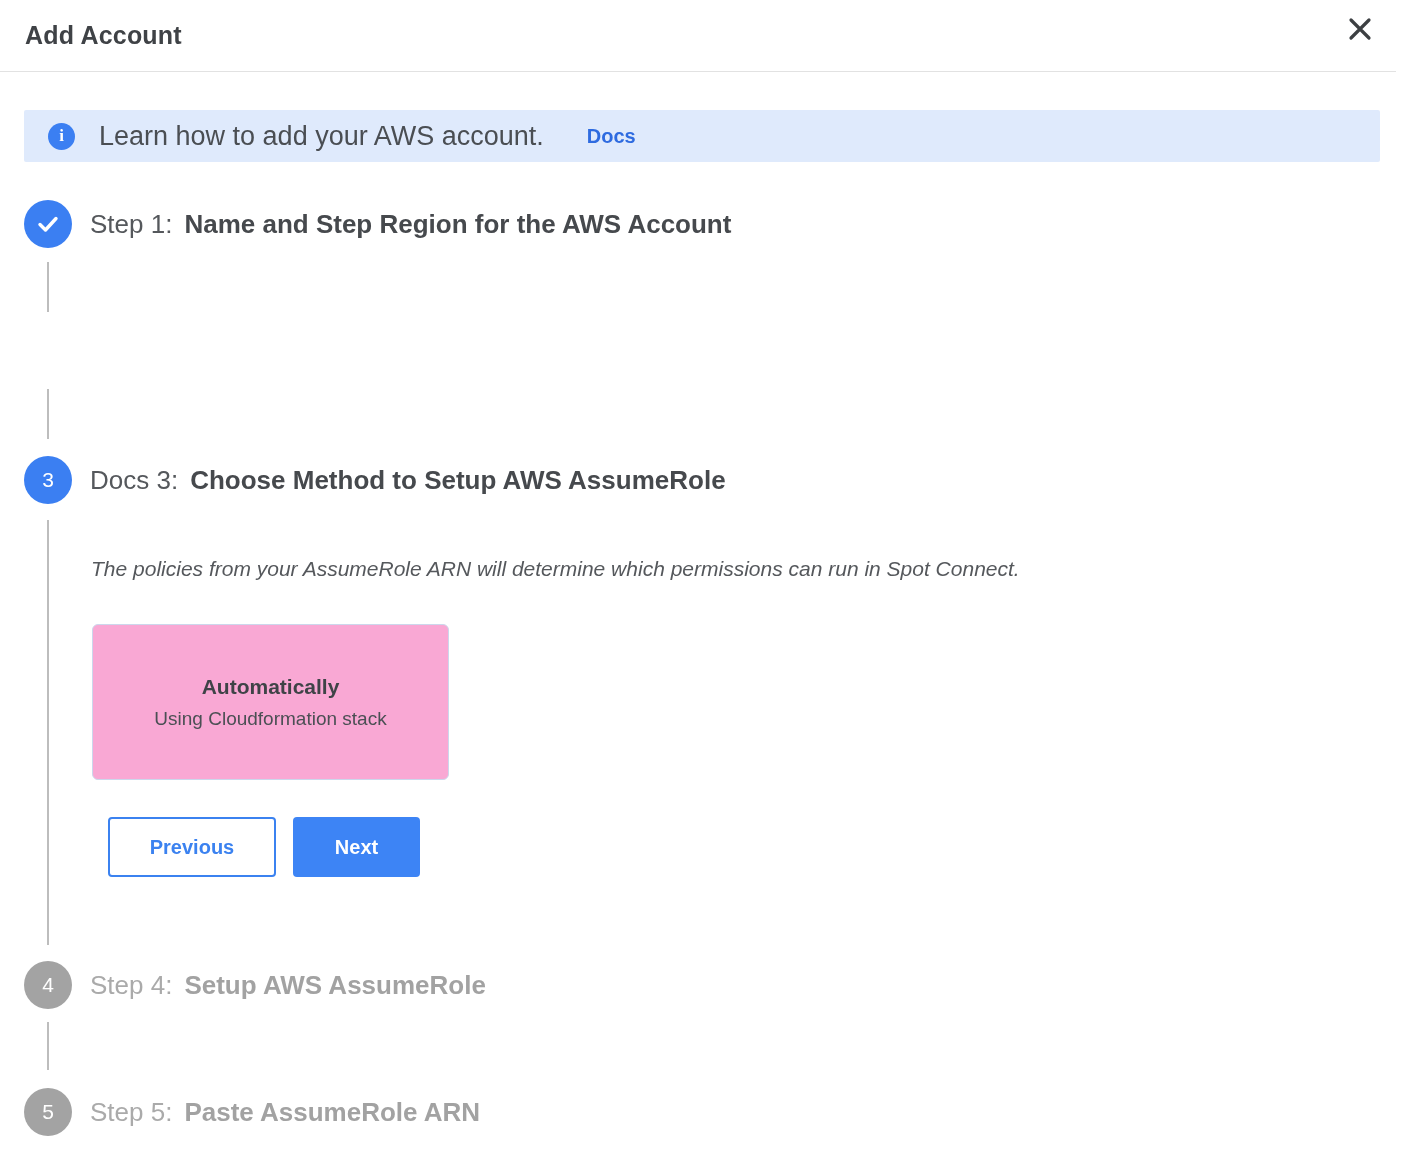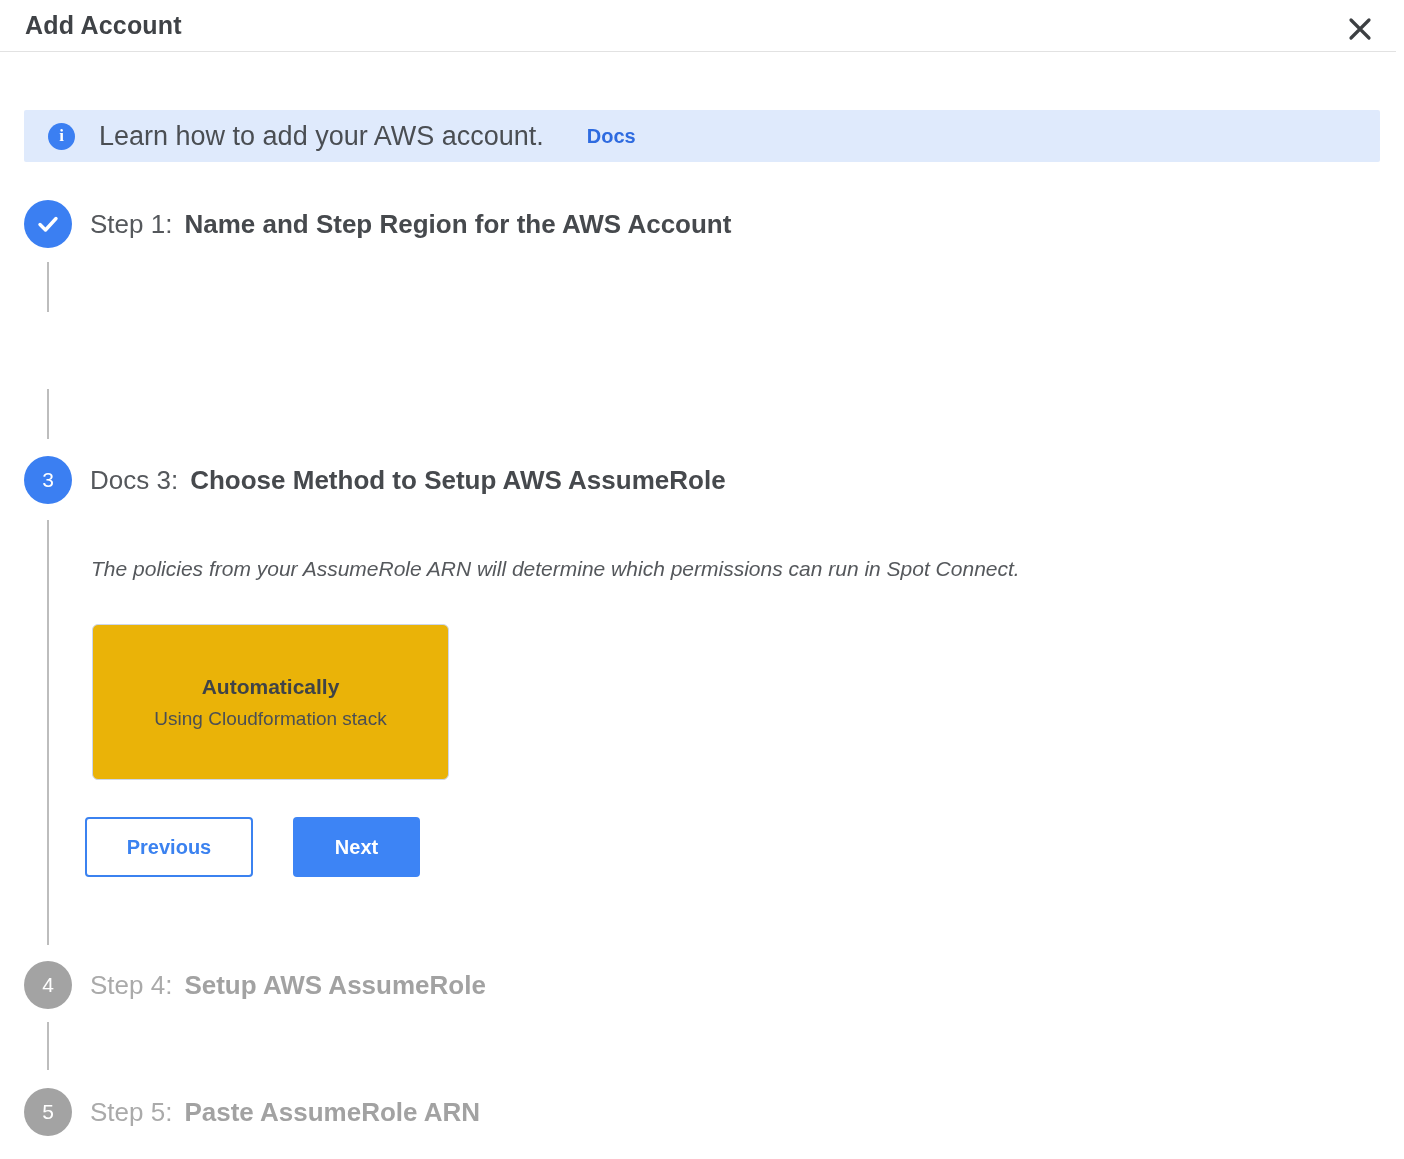--- a/index.html
+++ b/index.html
@@ -10,21 +10,21 @@
     color: #46494d;
   }
   .modal {
     position: relative;
     width: 1404px; height: 1159px;
     background: #ffffff;
     overflow: hidden;
   }
   
   .modal-header {
-    position: absolute; top: 0; left: 0; right: 8px; height: 52px;
+    position: absolute; top: 0; left: 0; right: 8px; height: 72px;
     border-bottom: 1px solid #e2e2e2;
     display: flex; align-items: center;
   }
   .modal-title {
     margin-left: 25px;
     font-size: 25px; font-weight: 700; color: #3f4246;
     letter-spacing: 0.2px;
   }
   .close-btn {
     position: absolute; right: 14px; top: 8px;
@@ -78,32 +78,32 @@
     position: absolute; left: 91px; top: 557px;
     font-size: 21px; color: #55585c; font-style: italic;
   }
   .method-card {
     position: absolute; top: 624px; width: 357px; height: 156px;
     border-radius: 6px; background: #ffffff; border: 1px solid #dadada;
     display: flex; flex-direction: column; align-items: center; justify-content: center;
     cursor: pointer;
   }
   .method-card.selected {
-    background: #eab308; border: 1px solid #ccd7ec; text-align: center;
+    background: #f9a8d4; border: 1px solid #ccd7ec; text-align: center;
   }
   .method-card .card-title { font-size: 21px; font-weight: 700; color: #3f4347; }
   .method-card .card-sub { font-size: 19px; color: #4b4f54; margin-top: 9px; }
   .btn {
     position: absolute; top: 817px; height: 60px;
     display: flex; align-items: center; justify-content: center;
     font-family: "Liberation Sans", sans-serif;
     font-size: 20px; font-weight: 700; border-radius: 4px; cursor: pointer;
   }
   .btn-previous {
-    left: 85px; width: 168px;
+    left: 108px; width: 168px;
     background: #ffffff; color: #3b82f0; border: 2px solid #3b82f0;
   }
   .btn-next {
     left: 293px; width: 127px;
     background: #3d84f5; color: #ffffff; border: none;
   }
 </style>
 </head>
 <body>
 

